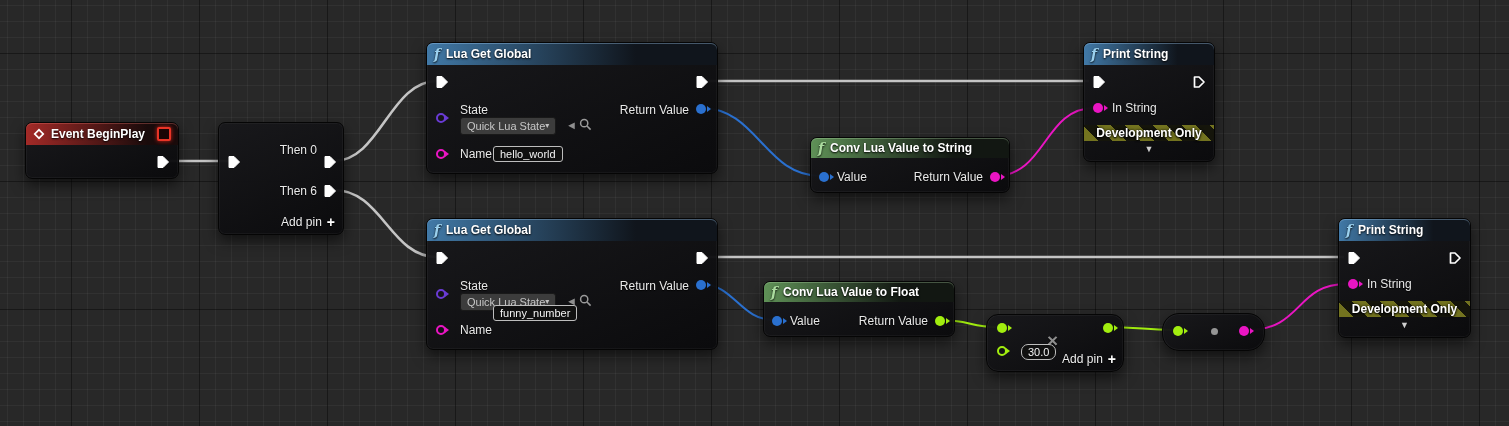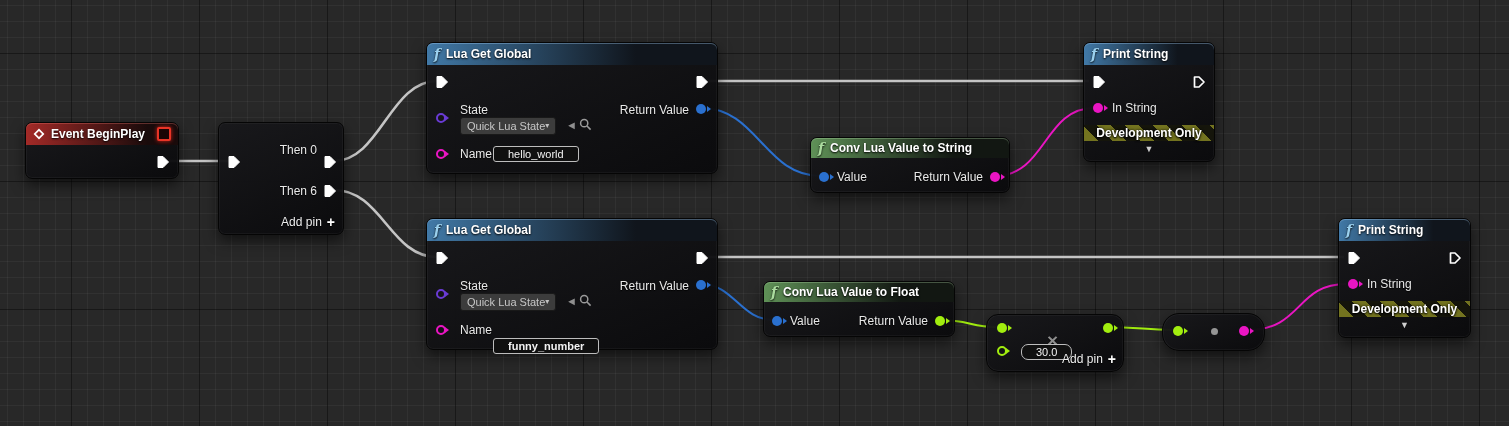--- a/index.html
+++ b/index.html
@@ -39,21 +39,21 @@
   .pin.hollow{border:2.5px solid currentColor;box-sizing:border-box;background:transparent;}
   .pin .wedge{position:absolute;right:-5px;top:50%;transform:translateY(-50%);
     width:0;height:0;border-top:3px solid transparent;border-bottom:3px solid transparent;
     border-left:4px solid currentColor;}
   .c-blue{color:#2a70cf;} .c-pink{color:#ea15c3;} .c-green{color:#a2ee0f;} .c-purple{color:#6a3bd5;}
   .execpin{position:absolute;display:block;}
   .dropdown{position:absolute;height:16px;display:flex;align-items:center;padding:0 6px;
     background:#3c3c3c;border:1px solid #191919;border-radius:3px;color:#c6c6c6;font-size:11px;white-space:nowrap;}
   .dd-caret{font-size:8px;color:#c0c0c0;line-height:1;}
   .ico-arrow{position:absolute;font-size:11px;color:#8f8f8f;line-height:1;}
-  .textbox{position:absolute;height:14px;display:flex;align-items:center;padding:0 14px;
+  .textbox{position:absolute;height:14px;display:flex;align-items:center;padding:0 6px;
     background:#101010;border:1px solid #bdbdbd;border-radius:3px;color:#f2f2f2;font-size:11px;white-space:nowrap;}
   .devbanner{position:absolute;left:0;right:0;height:16px;display:flex;align-items:center;justify-content:center;
     background:repeating-linear-gradient(45deg,#73731f 0 10px,#15150b 10px 20px);}
   .devbanner span{font-size:12px;font-weight:bold;color:#fff;text-shadow:0 1px 2px #000,0 0 3px #000;}
   .collapse{position:absolute;left:0;right:0;text-align:center;font-size:9px;color:#cfcfcf;line-height:9px;}
   .opx{position:absolute;font-size:19px;font-weight:bold;color:#8e8e8e;line-height:1;text-shadow:0 1px 1px #000;}
   .addpin{position:absolute;display:flex;align-items:center;gap:5px;font-size:12px;color:#eee;text-shadow:0 1px 1px #000;}
   .plus{font-weight:900;font-size:14px;color:#fff;line-height:1;}
   .dot{position:absolute;width:7px;height:7px;border-radius:50%;background:#959595;}
   .rlabel{text-align:right;}
@@ -201,21 +201,21 @@
     </div>
     <span class="ico-arrow" style="left:139px;top:77px;">◄</span>
     <svg class="abs" style="left:152px;top:75px;" width="13" height="13" viewBox="0 0 13 13">
       <circle cx="5.2" cy="5.2" r="3.6" fill="none" stroke="#9a9a9a" stroke-width="1.5"></circle>
       <line x1="8" y1="8" x2="11.6" y2="11.6" stroke="#9a9a9a" stroke-width="1.6"></line>
     </svg>
     <span class="pin hollow c-pink" style="left:9px;top:106px;">
         <i class="wedge"></i>
       </span>
     <span class="plabel" style="left:33px;top:104px;">Name</span>
-    <div class="textbox" style="left:66px;top:119px;font-weight:bold;">funny_number</div>
+    <div class="textbox" style="left:66px;top:86px;">funny_number</div>
     <span class="plabel rlabel" style="right:28px;top:60px;">Return Value</span>
     <span class="pin filled c-blue" style="right:11px;top:61px;">
         <i class="wedge"></i>
       </span>
   </div>
 
   <div class="node" style="left:763px;top:281px;width:190px;height:54px;">
     <div class="hdr green h20">
       <span class="fn green">f</span>
       <span>Conv Lua Value to Float</span>

